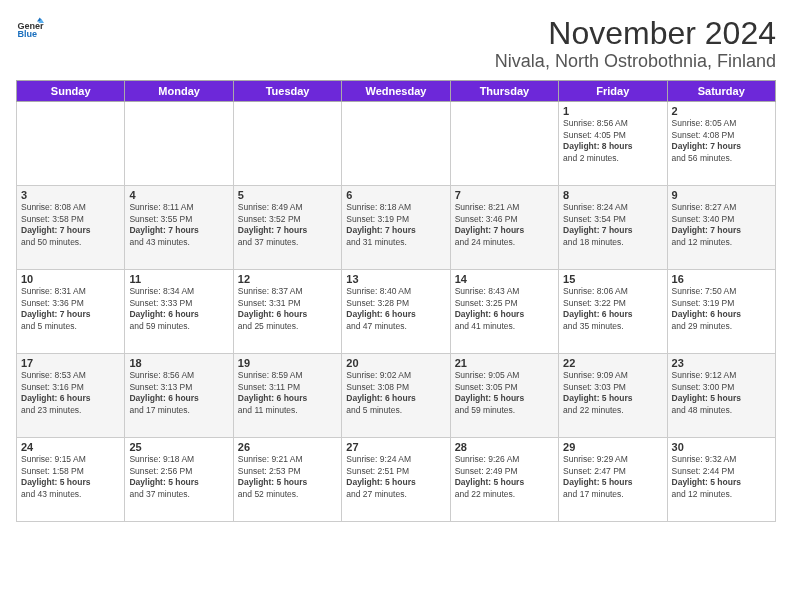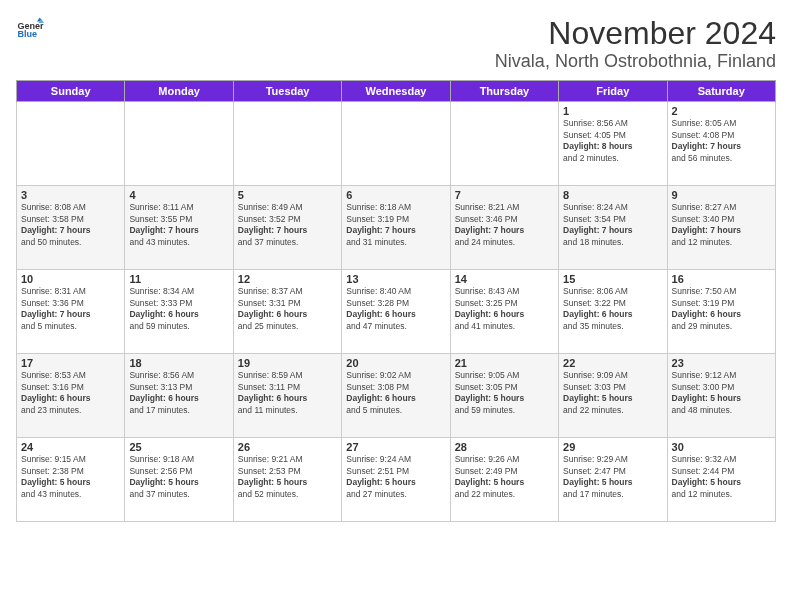--- a/index.html
+++ b/index.html
@@ -289,21 +289,21 @@
             <div class="day-info">Sunrise: 9:12 AM</div>
             <div class="day-info">Sunset: 3:00 PM</div>
             <div class="day-info" style="font-weight: bold;">Daylight: 5 hours</div>
             <div class="day-info">and 48 minutes.</div>
           </td>
         </tr>
         <tr>
           <td>
             <span class="day-num">24</span>
             <div class="day-info">Sunrise: 9:15 AM</div>
-            <div class="day-info">Sunset: 2:38 PM</div>
+            <div class="day-info">Sunset: 1:58 PM</div>
             <div class="day-info" style="font-weight: bold;">Daylight: 5 hours</div>
             <div class="day-info">and 43 minutes.</div>
           </td>
           <td>
             <span class="day-num">25</span>
             <div class="day-info">Sunrise: 9:18 AM</div>
             <div class="day-info">Sunset: 2:56 PM</div>
             <div class="day-info" style="font-weight: bold;">Daylight: 5 hours</div>
             <div class="day-info">and 37 minutes.</div>
           </td>

